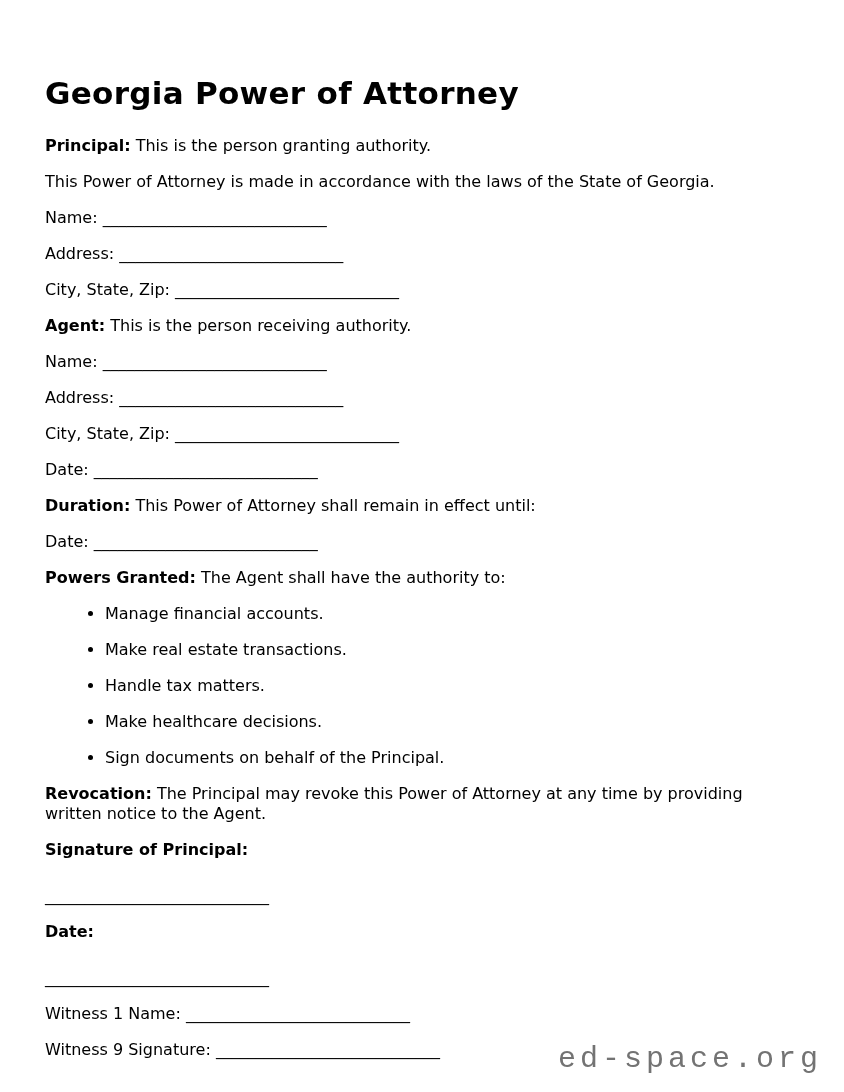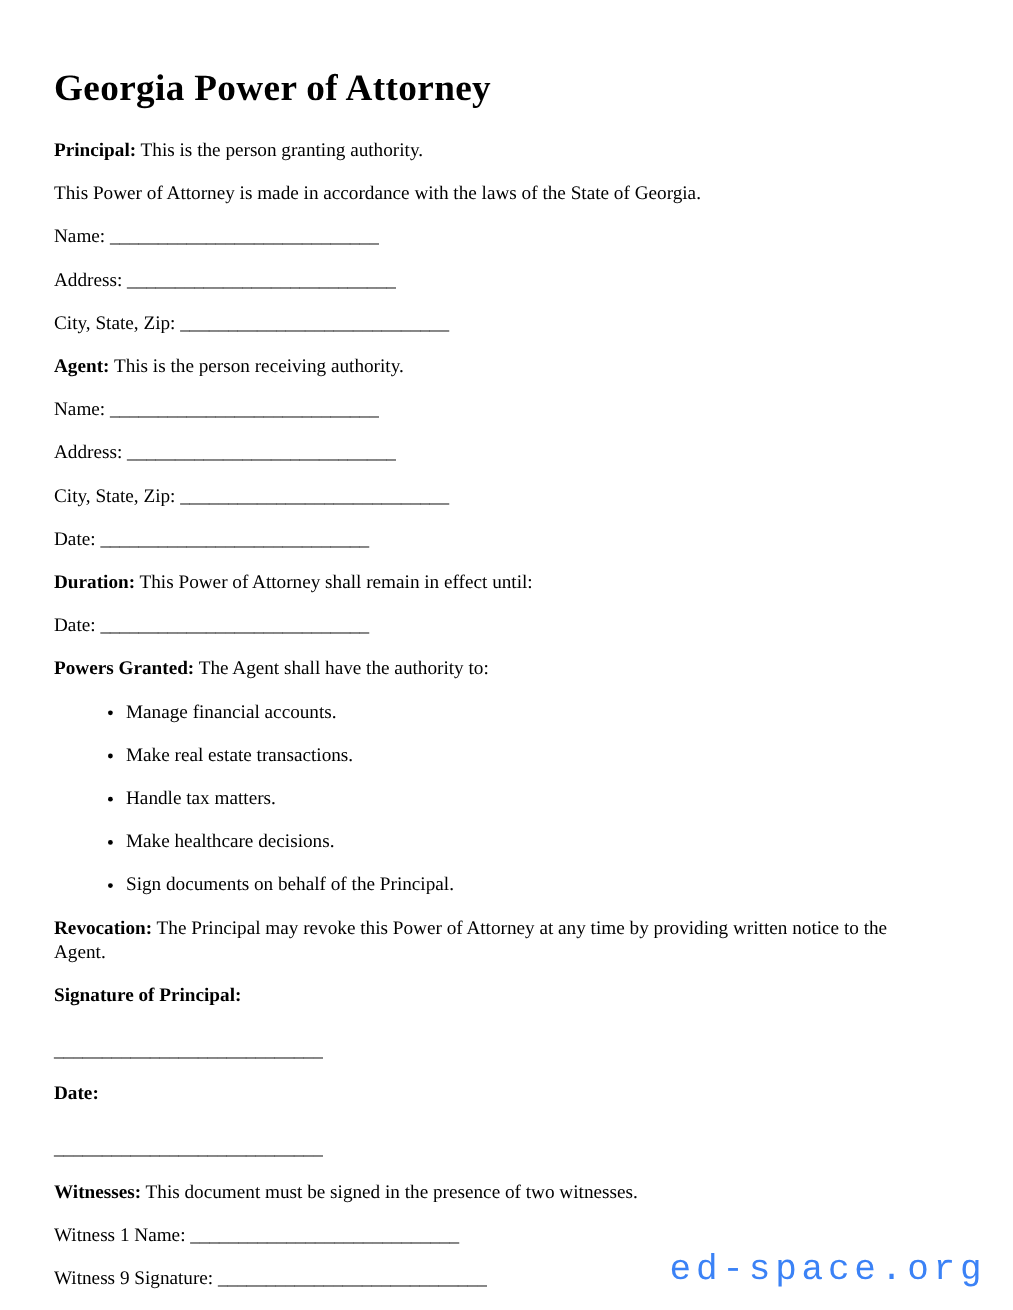--- a/index.html
+++ b/index.html
@@ -6,24 +6,23 @@
   body {
     width: 844px;
     height: 1092px;
     background: #ffffff;
     color: #000000;
     font-family: "DejaVu Sans", sans-serif;
     position: relative;
     overflow: hidden;
   }
   .page {
-    padding: 36px 45px 0 45px;
+    padding: 56px 45px 0 45px;
     width: 734px;
     box-sizing: content-box;
-    font-family: Liberation Serif, serif;
   }
   h1.doc-title {
     font-size: 31px;
     line-height: 38px;
     font-weight: bold;
     margin: 18px 0 24px 0;
     letter-spacing: 0.3px;
   }
   p.line {
     font-size: 16px;
@@ -46,21 +45,21 @@
     margin: 16px;
   }
   p.sig-blank { margin-top: 26px; margin-bottom: 14px; }
   .watermark {
     position: absolute;
     right: 22px;
     bottom: 16px;
     font-family: "Liberation Mono", "DejaVu Sans Mono", monospace;
     font-size: 30px;
     letter-spacing: 4px;
-    color: #3b82f6;
+    color: #737373;
   }
 </style>
 </head>
 <body>
 
 <div class="page">
 
   <h1 class="doc-title">Georgia Power of Attorney</h1>
 
   <p class="line">
@@ -140,24 +139,20 @@
   </p>
 
   <p class="line">
     <span class="lbl">Date:</span>
   </p>
   <p class="line sig-blank">
     <span class="blank">____________________________</span>
   </p>
 
   <p class="line">
-    <span class="lbl">Witnesses:</span>
-    <span>This document must be signed in the presence of two witnesses.</span>
-  </p>
-  <p class="line">
     <span>Witness 1 Name:</span>
     <span class="blank">____________________________</span>
   </p>
   <p class="line">
     <span>Witness 9 Signature:</span>
     <span class="blank">____________________________</span>
   </p>
 
 </div>
 

